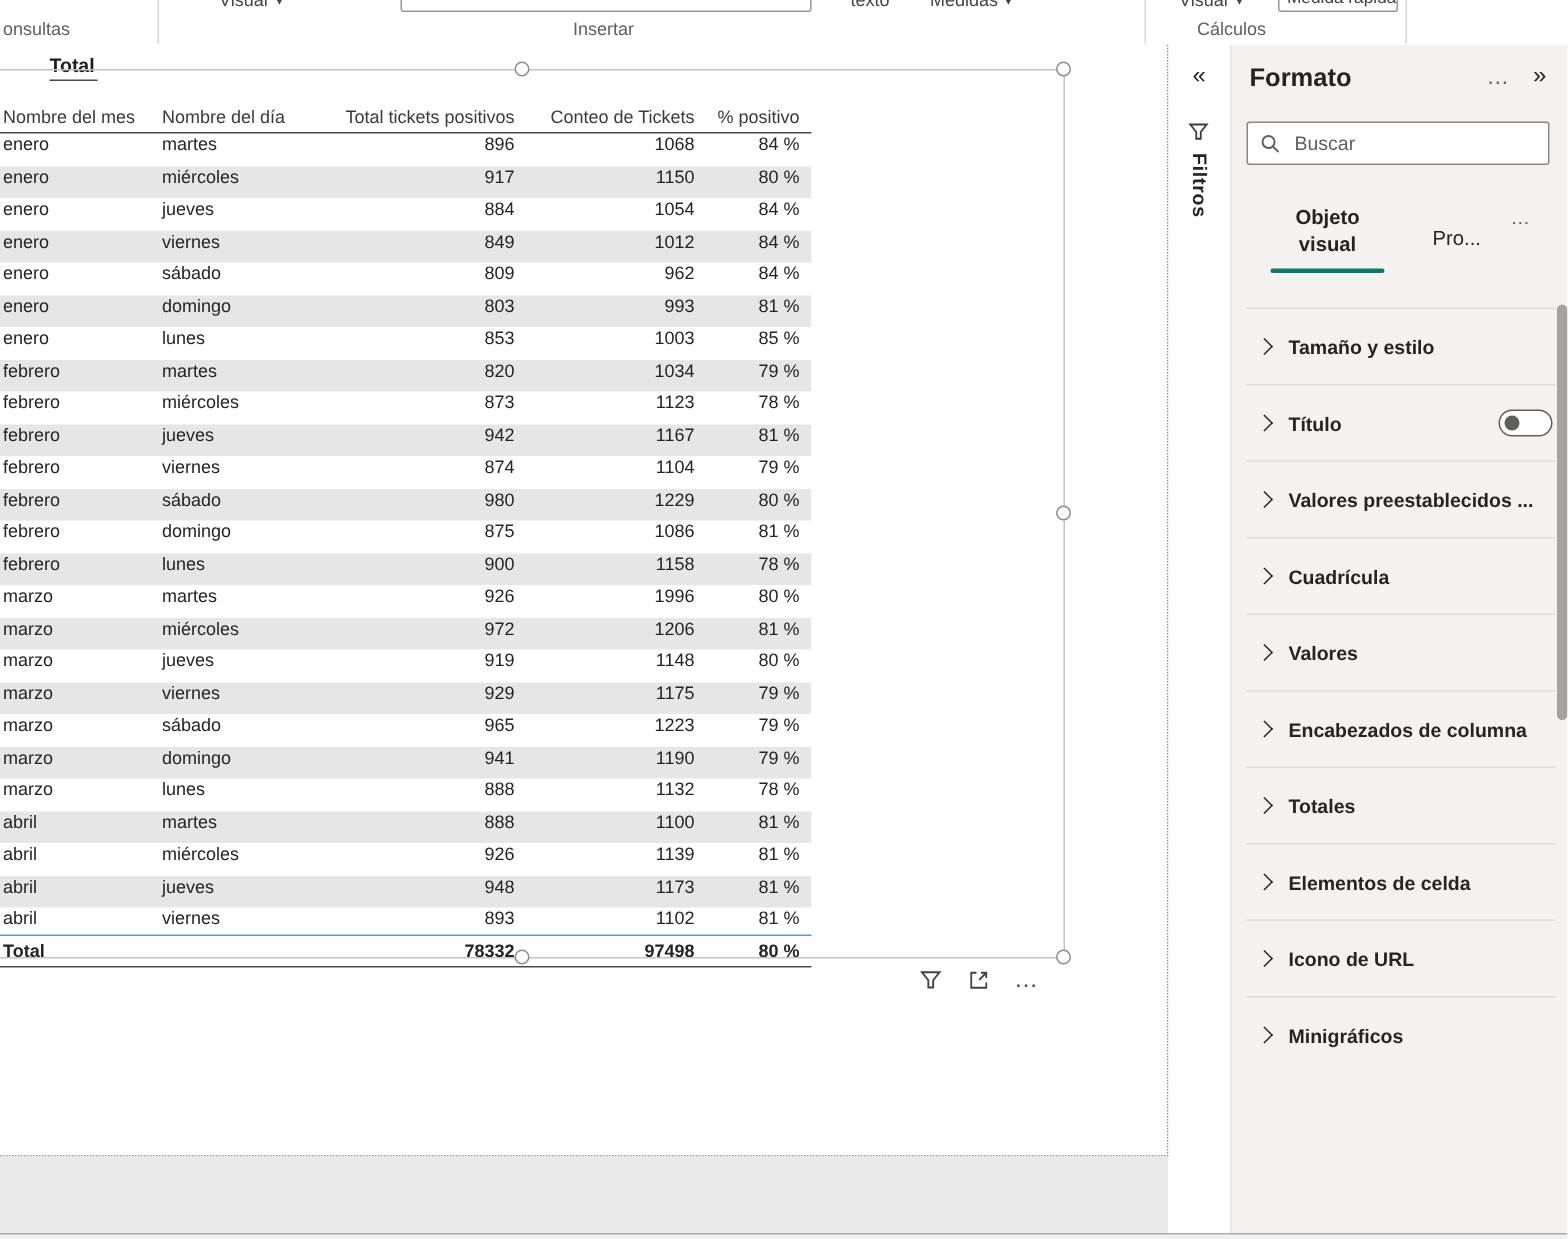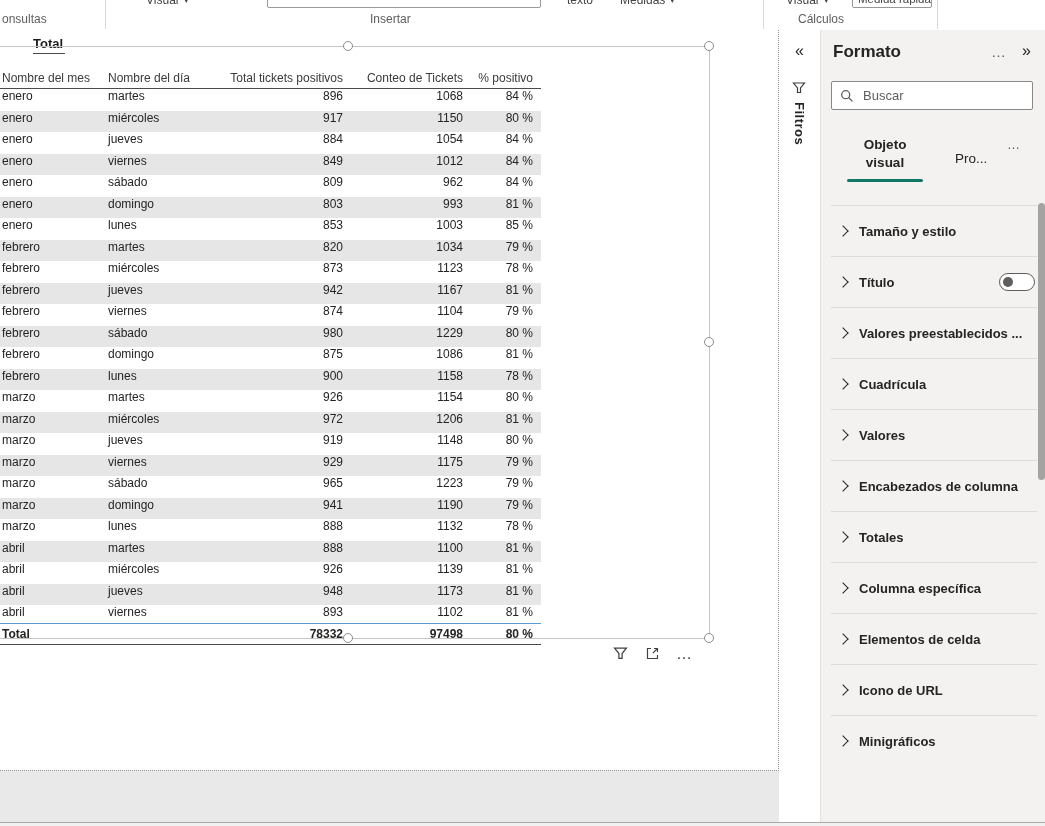--- a/index.html
+++ b/index.html
@@ -89,21 +89,21 @@
   <span class="clip-box" style="left:267px;top:-16px;width:272px;height:22px;"></span>
   <span class="clip-text" style="left:567px;top:-7px;">texto</span>
   <span class="clip-text" style="left:620px;top:-7px;">Medidas</span>
   <span class="clip-caret" style="left:670px;top:-5px;">▾</span>
   <span class="clip-text" style="left:786px;top:-7px;">Visual</span>
   <span class="clip-caret" style="left:824px;top:-5px;">▾</span>
   <span class="clip-box" style="left:852px;top:-18px;width:78px;height:24px;"></span>
   <span class="clip-text" style="left:858px;top:-7px;font-size:11.5px;">Medida rápida</span>
 
   <span class="glabel" style="left:2px;">onsultas</span>
-  <span class="glabel" style="left:370px;">Insertar</span>
+  <span class="glabel" style="left:382px;">Insertar</span>
   <span class="glabel" style="left:798px;">Cálculos</span>
   <span class="glabel" style="left:957px;margin-top:43px;">Confidencialidad</span>
   <span class="vdiv" style="left:105px;"></span>
   <span class="vdiv" style="left:763px;"></span>
   <span class="vdiv" style="left:937px;"></span>
 </div>
 
 <div class="canvas"></div>
 <div class="canvas-below"></div>
 
@@ -213,21 +213,21 @@
         <div class="tcell c0">febrero</div>
         <div class="tcell c1">lunes</div>
         <div class="tcell c2">900</div>
         <div class="tcell c3">1158</div>
         <div class="tcell c4">78 %</div>
       </div>
       <div class="trow">
         <div class="tcell c0">marzo</div>
         <div class="tcell c1">martes</div>
         <div class="tcell c2">926</div>
-        <div class="tcell c3">1154</div>
+        <div class="tcell c3">1996</div>
         <div class="tcell c4">80 %</div>
       </div>
       <div class="trow alt">
         <div class="tcell c0">marzo</div>
         <div class="tcell c1">miércoles</div>
         <div class="tcell c2">972</div>
         <div class="tcell c3">1206</div>
         <div class="tcell c4">81 %</div>
       </div>
       <div class="trow">
@@ -382,24 +382,20 @@
       <div class="fsection">
         <span class="chev"></span>
         <span class="flabel">Encabezados de columna</span>
       </div>
       <div class="fsection">
         <span class="chev"></span>
         <span class="flabel">Totales</span>
       </div>
       <div class="fsection">
         <span class="chev"></span>
-        <span class="flabel">Columna específica</span>
-      </div>
-      <div class="fsection">
-        <span class="chev"></span>
         <span class="flabel">Elementos de celda</span>
       </div>
       <div class="fsection">
         <span class="chev"></span>
         <span class="flabel">Icono de URL</span>
       </div>
       <div class="fsection">
         <span class="chev"></span>
         <span class="flabel">Minigráficos</span>
       </div>

